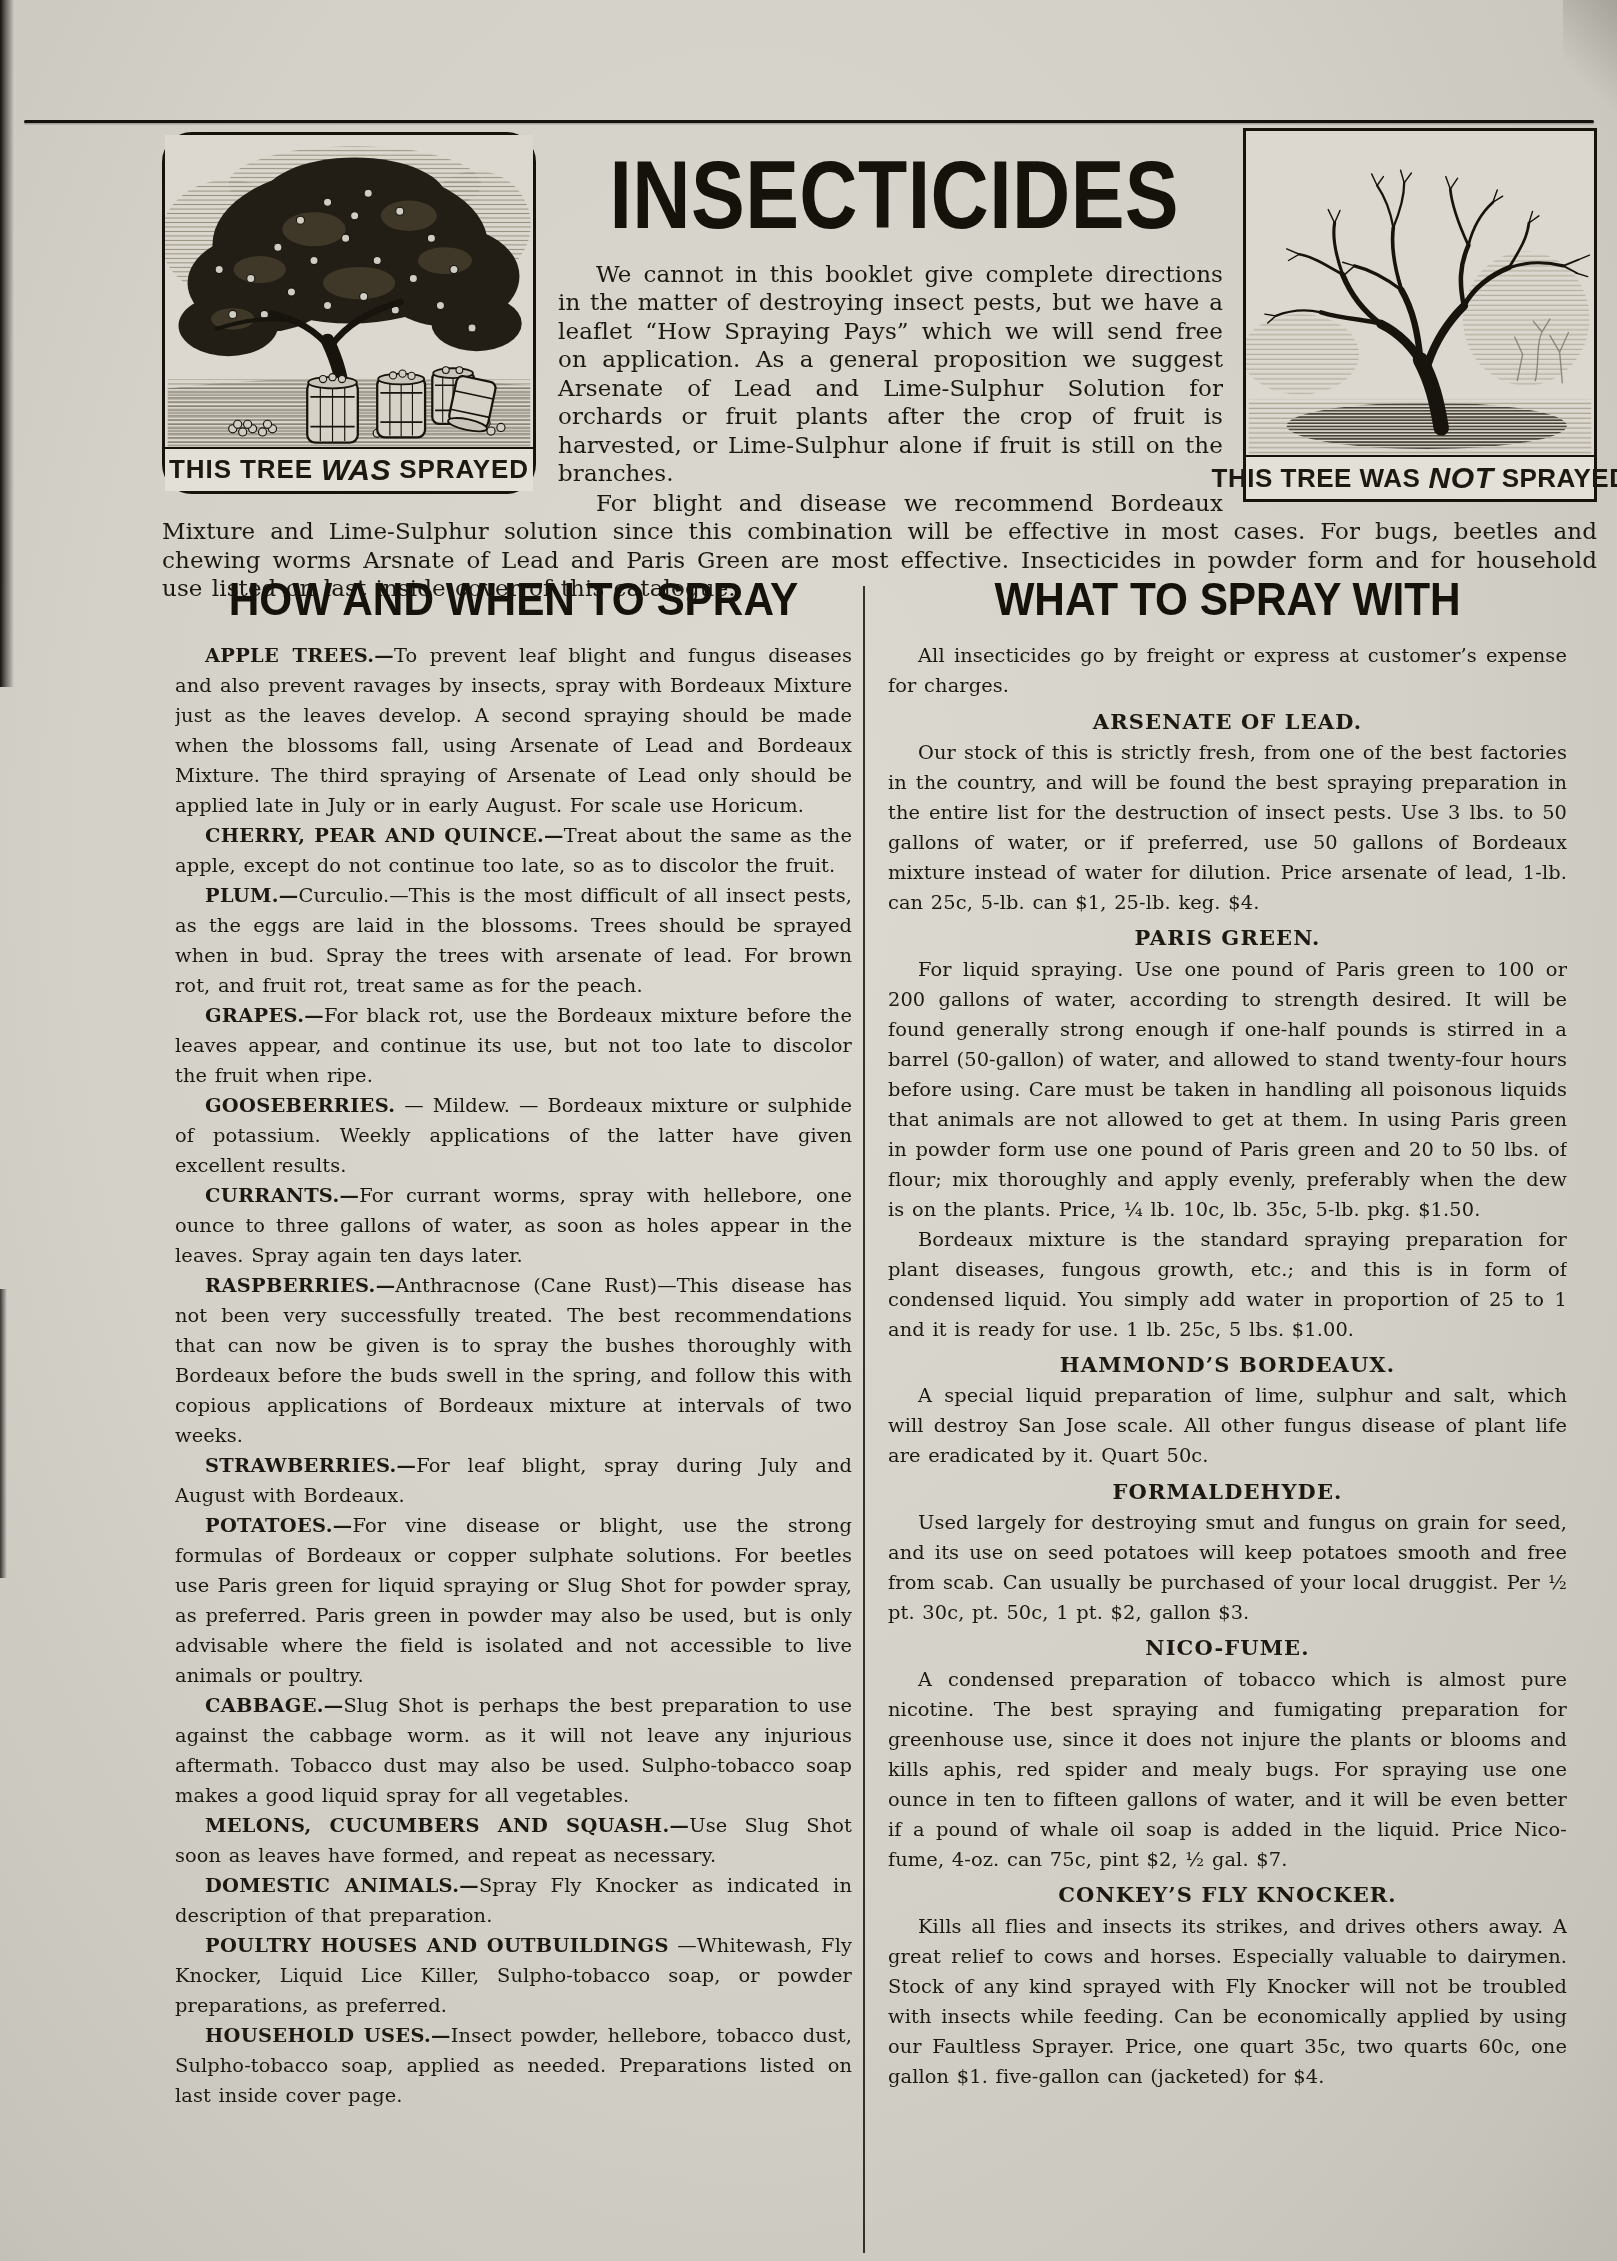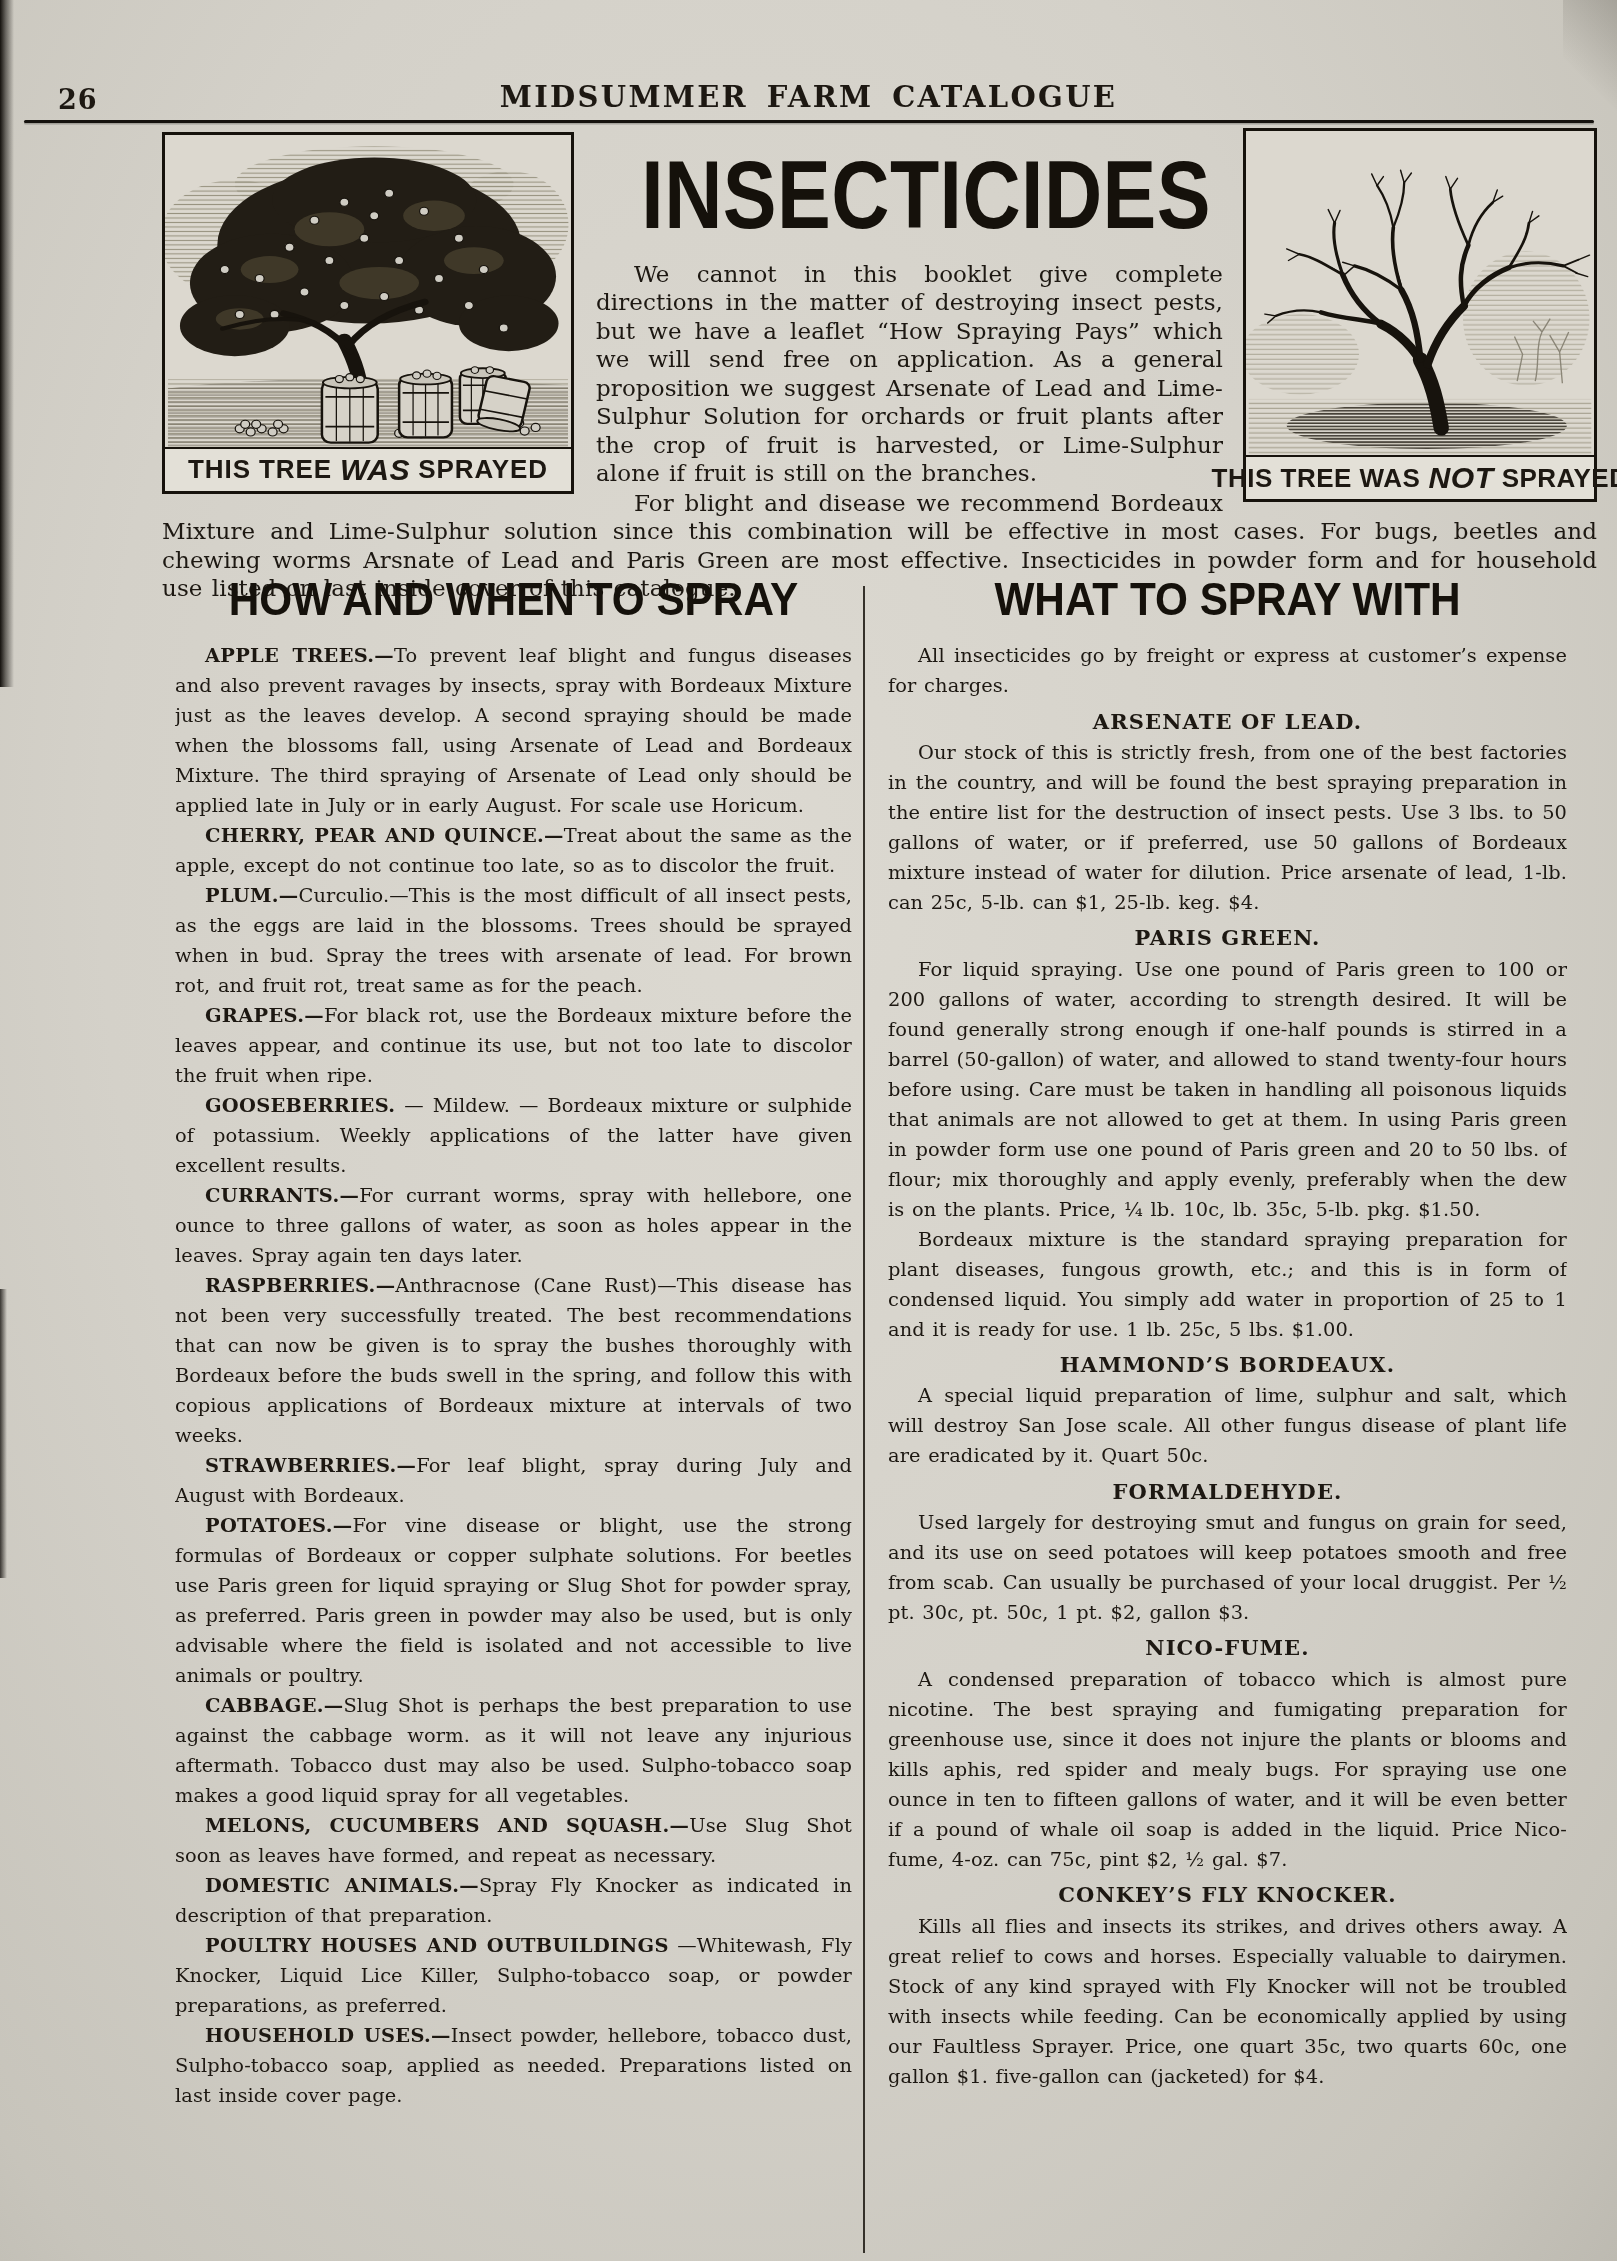--- a/index.html
+++ b/index.html
@@ -27,21 +27,21 @@
   .header{position:absolute;top:76px;left:0;width:100%;height:50px;}
   .page-number{position:absolute;left:58px;top:8.1px;font-size:27px;font-weight:bold;letter-spacing:0.9px;}
   .header-title{position:absolute;left:0;width:100%;text-align:center;top:3.6px;
     font-size:29px;font-weight:bold;letter-spacing:2.3px;word-spacing:6.3px;}
   .top-rule{position:absolute;top:120px;left:23.5px;width:1570px;height:3.2px;background:#15120e;border-radius:1.8px;
     box-shadow:0 1.4px 0 rgba(21,18,14,.25);}
 
   
   .intro-area{position:absolute;left:162px;top:128px;width:1435px;}
   .tree-fig{border:3.6px solid #16120c;background:#dcd8cf;position:relative;box-sizing:border-box;}
-  .tree-fig.left{float:left;width:412px;height:362px;margin:3.6px 22px 8.1px 0;}
+  .tree-fig.left{float:left;width:374px;height:362px;margin:3.6px 22px 8.1px 0;border-radius:30px;}
   .tree-fig.right{float:right;width:354px;height:374px;margin:0 0 8.1px 20px;}
   .tree-fig svg{display:block;width:100%;height:calc(100% - 42px);}
   .fig-caption{position:absolute;left:0;right:0;bottom:0;height:42px;
     background:#e3e0d7;border-top:2.7px solid #16120c;
     display:flex;align-items:center;justify-content:center;gap:8.1px;
     font-family:"Liberation Sans", sans-serif;font-weight:bold;font-size:26px;
     letter-spacing:0.9px;white-space:nowrap;transform-origin:center;}
   .fig-caption .emph{font-style:italic;font-size:1.16em;letter-spacing:0.5px;}
 
   .intro-title{margin:11.8px 0 10px 0;text-align:center;
@@ -68,24 +68,20 @@
     letter-spacing:1.1px;text-indent:0;}
 </style>
 </head>
 <body>
 
 <div class="page">
   <div class="spine-shadow"></div>
   <div class="spine-smudge"></div>
   <div class="corner-shade"></div>
 
-  <div class="header">
-    <div class="page-number">26</div>
-    <div class="header-title">MIDSUMMER FARM CATALOGUE</div>
-  </div>
   <div class="top-rule"></div>
 
   <div class="intro-area">
 
     <figure class="tree-fig left" style="margin-left:0;margin-block:3.6px 8.1px;">
       <svg viewBox="0 0 815 700" preserveAspectRatio="none">
         <defs>
           <pattern id="hA" width="14" height="10" patternUnits="userSpaceOnUse">
               <path d="M0 5 H14" stroke="#97927f" stroke-width="2.4"></path>
             </pattern>

